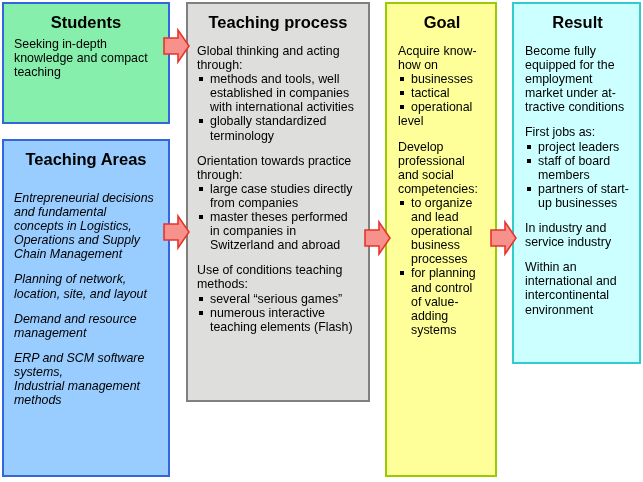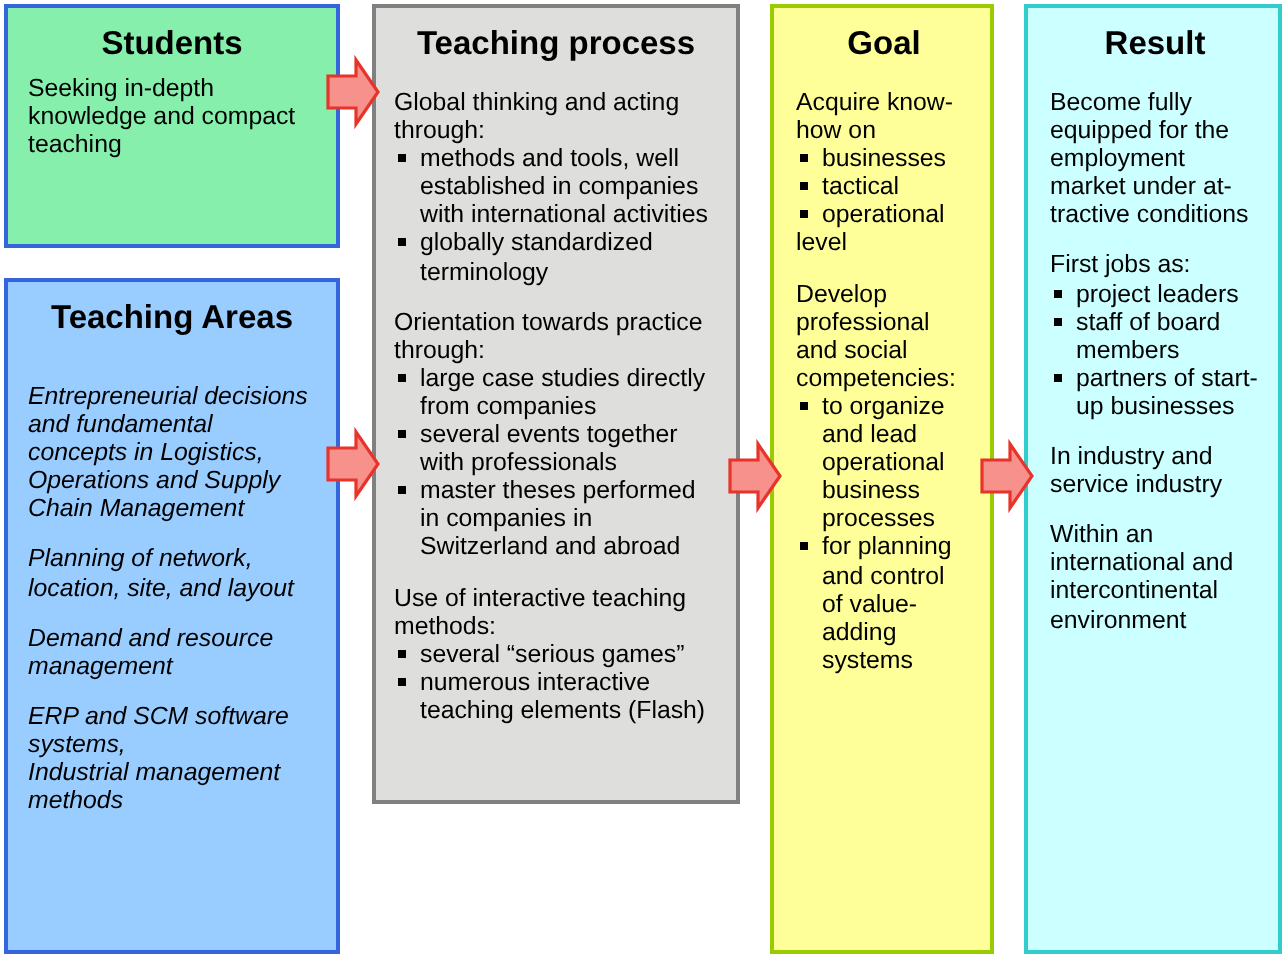--- a/index.html
+++ b/index.html
@@ -96,21 +96,21 @@
   #box-goal {
     left: 385px; top: 2px; width: 112px; height: 475px;
     background: #ffff99;
     border-color: #99cc00;
   }
   #box-goal .inner { padding: 9px 9px 0 11px; }
   #box-goal .box-body { margin-top: 13px; }
 
   
   #box-result {
-    left: 512px; top: 2px; width: 129px; height: 475px;
+    left: 512px; top: 2px; width: 129px; height: 362px;
     background: #ccffff;
     border-color: #33cccc;
   }
   #box-result .inner { padding: 9px 9px 0 11px; }
   #box-result .box-body { margin-top: 13px; }
 
   
   .arrow {
     position: absolute;
     width: 32px;
@@ -160,27 +160,26 @@
         <ul class="bullets">
           <li>methods and tools, well established in companies with international activities</li>
           <li>globally standardized terminology</li>
         </ul>
 
         <div class="gap"></div>
 
         <div class="para">Orientation towards practice through:</div>
         <ul class="bullets">
           <li>large case studies directly from companies</li>
-          <li>several events together with professionals</li>
           <li>master theses performed in companies in Switzerland and abroad</li>
         </ul>
 
         <div class="gap"></div>
 
-        <div class="para">Use of interactive teaching methods:</div>
+        <div class="para">Use of conditions teaching methods:</div>
         <ul class="bullets">
           <li>several “serious games”</li>
           <li>numerous interactive teaching elements (Flash)</li>
         </ul>
 
       </div>
     </div>
   </div>
 
   <div class="box" id="box-goal">

